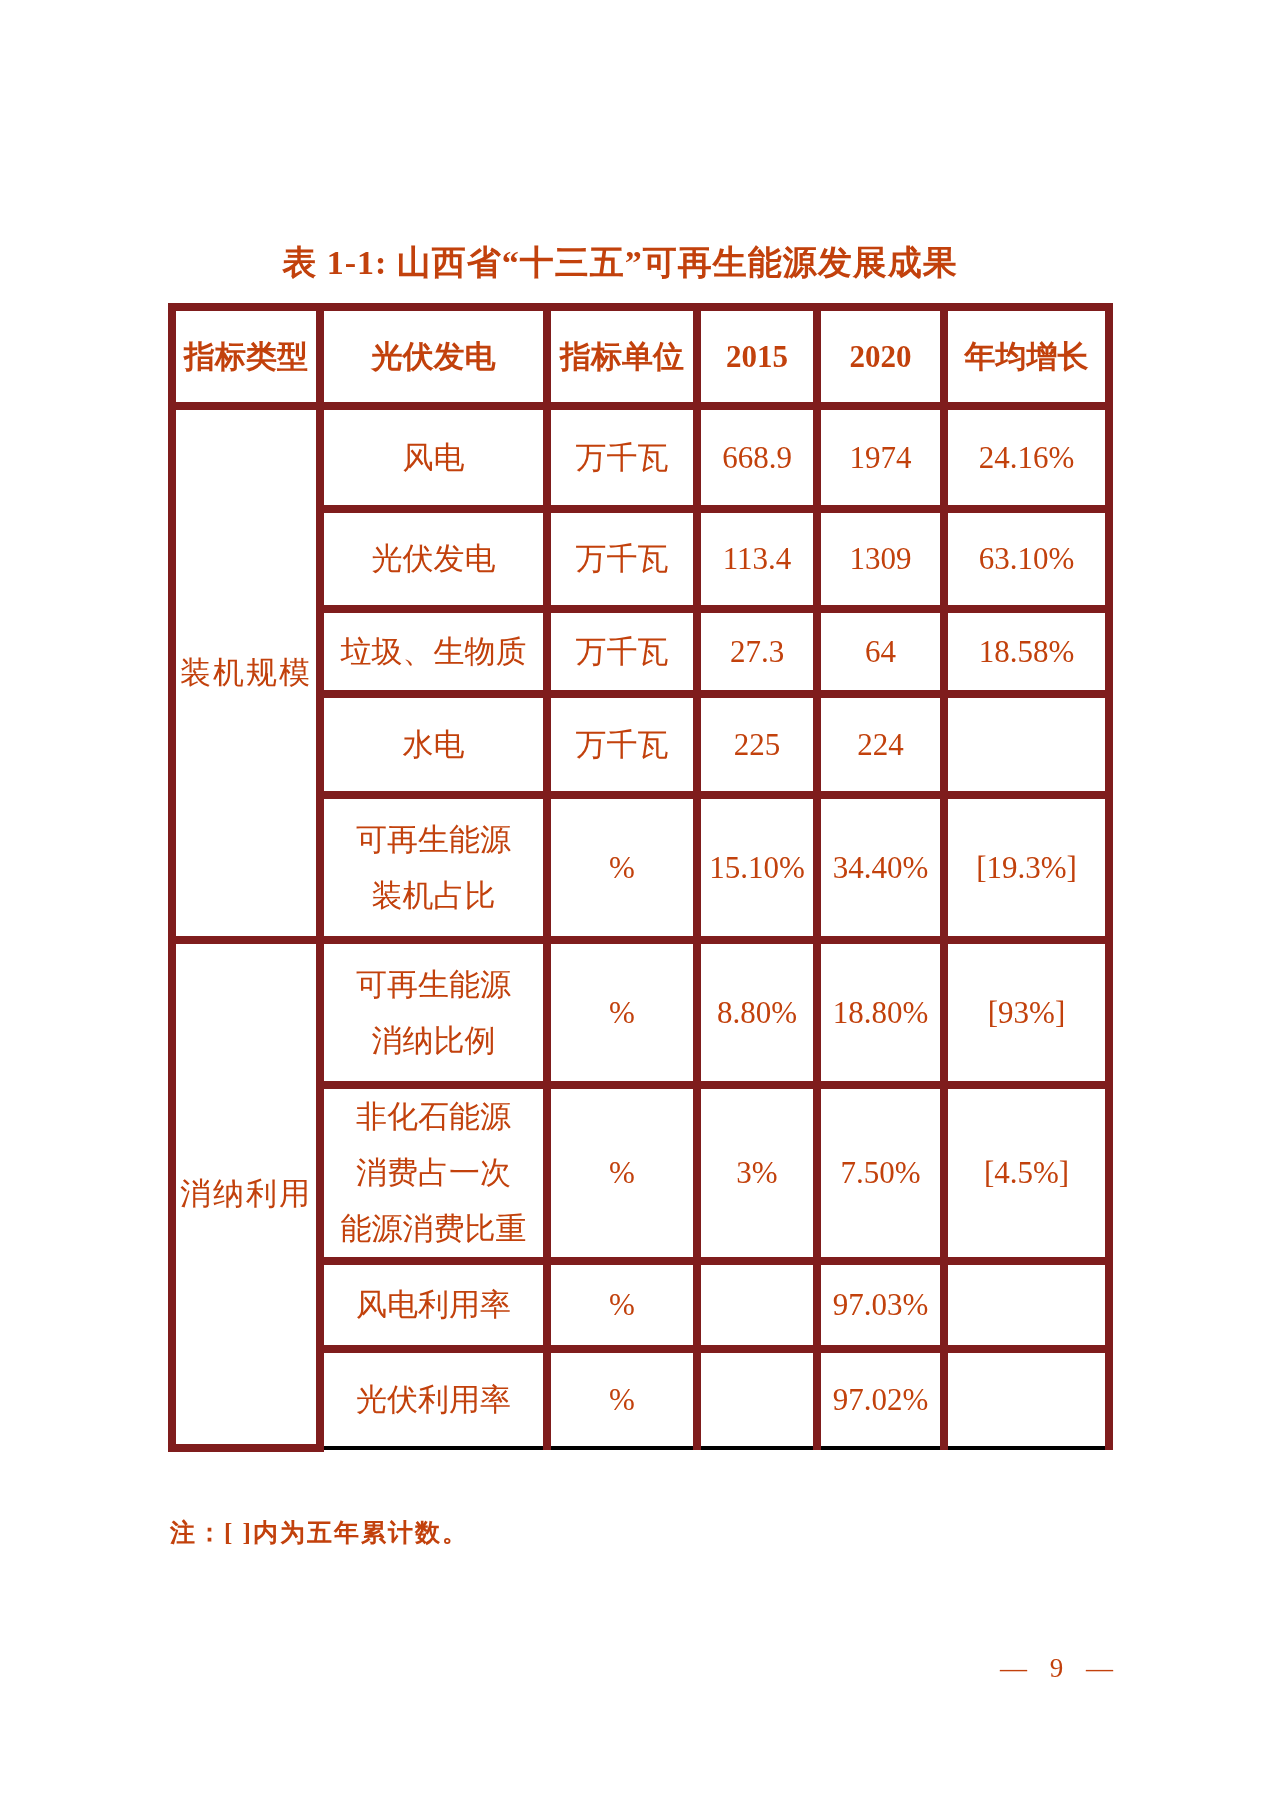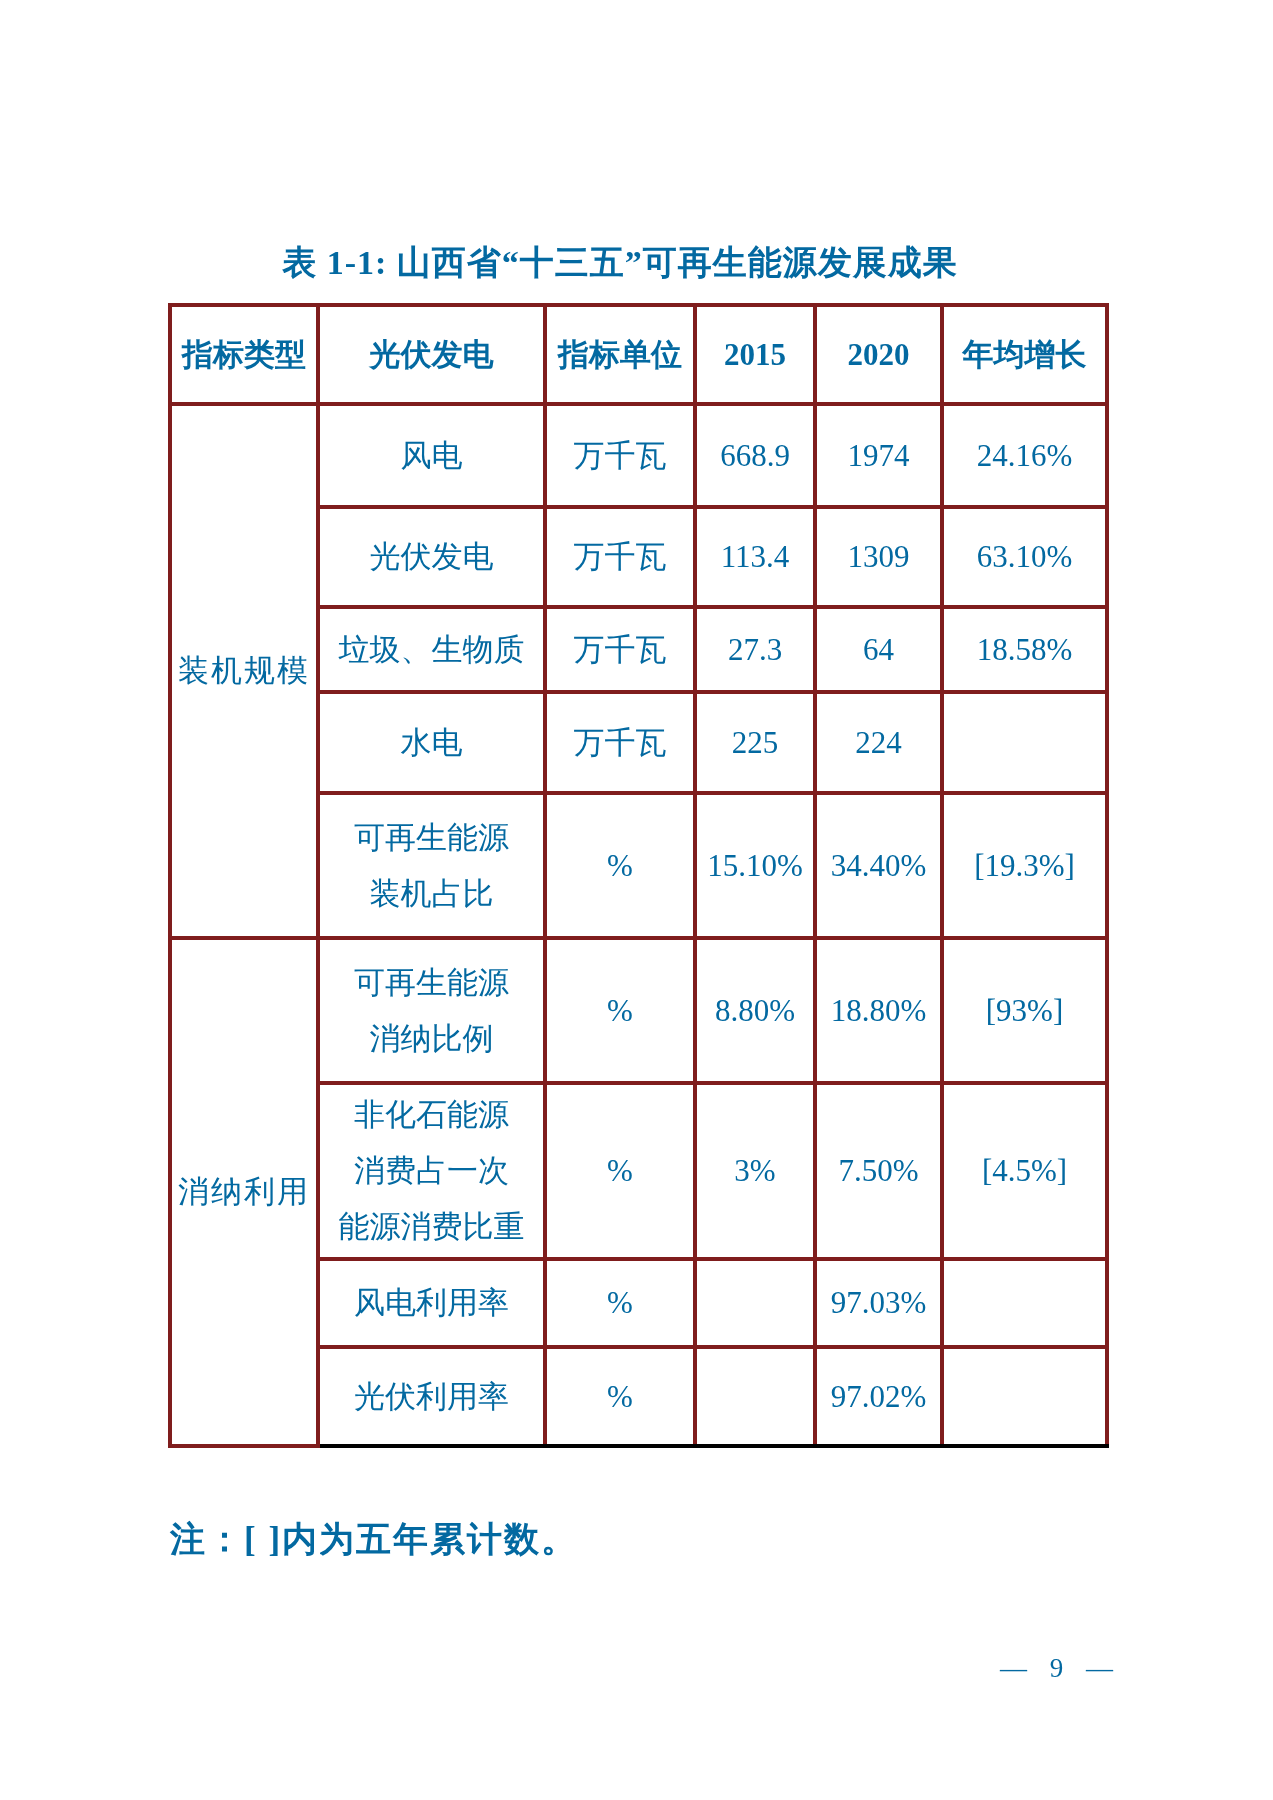--- a/index.html
+++ b/index.html
@@ -1,21 +1,21 @@
 <!DOCTYPE html>
 <html><head>
 <meta charset="utf-8">
 <style>
   html, body { margin: 0; padding: 0; background: #ffffff; }
   .page {
     position: relative;
     width: 1273px;
     height: 1800px;
     background: #ffffff;
-    color: #0369a1;
+    color: #c2410c;
     font-family: "Liberation Serif", "DejaVu Serif", serif;
     overflow: hidden;
   }
   .doc-title {
     position: absolute;
     left: 140px;
     top: 240px;
     width: 960px;
     text-align: center;
     font-size: 34px;
@@ -27,39 +27,39 @@
     position: absolute;
     left: 168px;
     top: 303px;
     width: 937px;
     border-collapse: collapse;
     table-layout: fixed;
     border: 2px solid #000;
     border-bottom: 4px solid #000;
   }
   .data-table th, .data-table td {
-    border: 4px solid #7f1d1d;
+    border: 8px solid #7f1d1d;
     text-align: center;
     vertical-align: middle;
     font-size: 31px;
     padding: 0;
     white-space: pre-line;
     line-height: 1.8;
     font-weight: normal;
     overflow: hidden;
   }
   .data-table th { font-weight: bold; }
   .section-cell { font-weight: bold; letter-spacing: 2px; border-radius: 26px; }
   tr.thick-top td { border-top: 3px solid #000; }
   tr.bottom-row td { border-bottom: 4px solid #000; }
   .note {
     position: absolute;
     left: 170px;
     top: 1516px;
-    font-size: 35px;
+    font-size: 25px;
     font-weight: bold;
     letter-spacing: 2px;
   }
   .page-number {
     position: absolute;
     left: 1000px;
     top: 1653px;
     font-size: 27px;
     word-spacing: 16px;
     white-space: nowrap;

